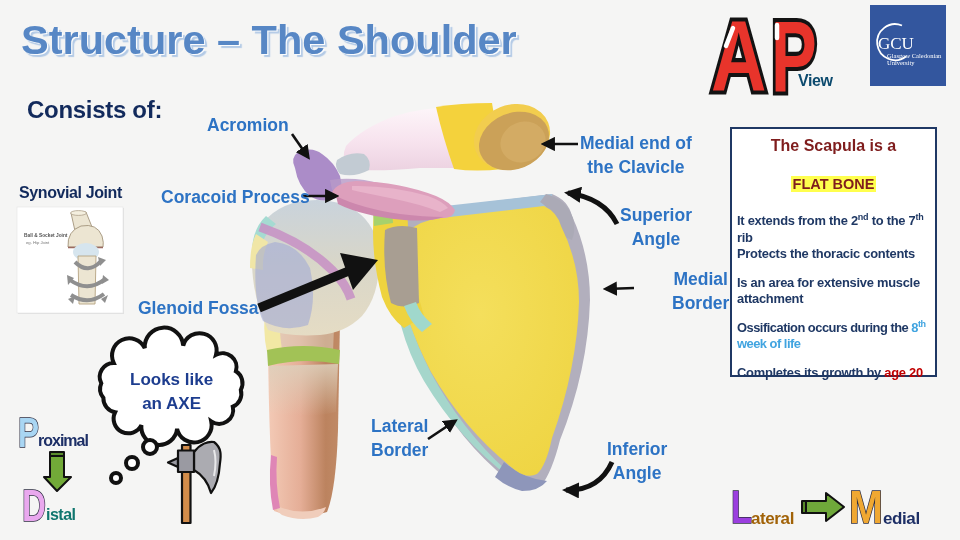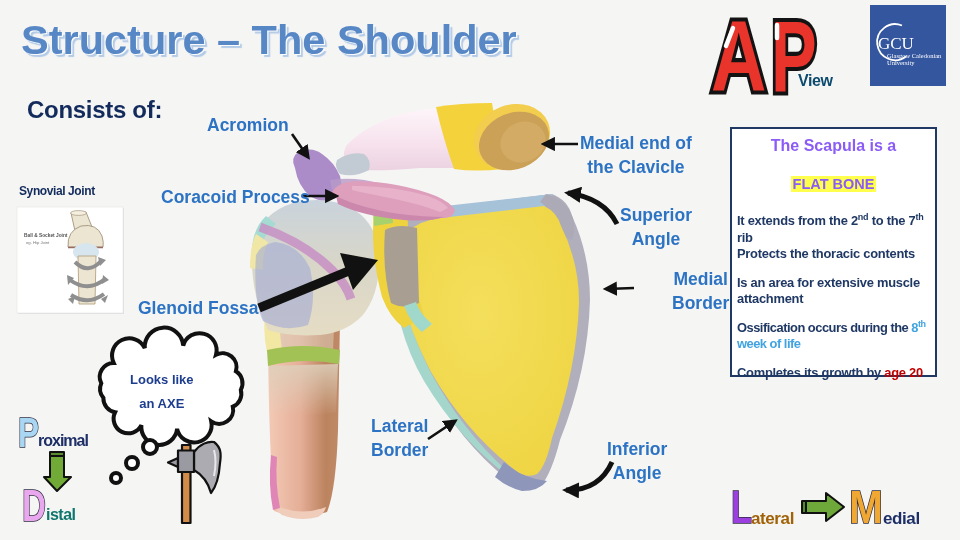--- a/index.html
+++ b/index.html
@@ -7,26 +7,26 @@
        background:#f5f5f4;font-family:"Liberation Sans",sans-serif;}
   .abs{position:absolute;}
   #title,#consists,#sjlbl,#viewlbl,#ibox{position:absolute;}
   .lbl{position:absolute;font-weight:700;font-size:17.5px;color:#2d73c4;
        text-align:center;line-height:24px;white-space:nowrap;}
   .navy{color:#17305f;}
   #title{left:21px;top:16px;font-weight:700;font-size:41.5px;color:#5787c5;
          letter-spacing:0px;white-space:nowrap;
          text-shadow:1.2px 1.2px 0 #fbfcfd, 3px 3px 1px #b3cae6;}
   #consists{left:27px;top:96px;font-weight:700;font-size:24px;letter-spacing:-0.3px;color:#122a5c;}
-  #sjlbl{left:19px;top:184px;font-weight:700;font-size:12px;letter-spacing:-0.4px;color:#122a5c;}
+  #sjlbl{left:19px;top:184px;font-weight:700;font-size:16px;letter-spacing:-0.4px;color:#122a5c;}
   #viewlbl{left:798px;top:72px;font-weight:700;font-size:16px;letter-spacing:-0.4px;color:#0c4a6e;}
   
   #ibox{left:730px;top:127px;width:203px;height:246px;background:#ffffff;
         border:2px solid #1f3864;}
-  #ibox .c{text-align:center;font-weight:700;font-size:16px;color:#8b5cf6;}
+  #ibox .c{text-align:center;font-weight:700;font-size:16px;color:#7f1d1d;}
   #ibox p{margin:0;padding:0 2px 0 5px;font-weight:700;font-size:12.9px;
           letter-spacing:-0.25px;line-height:16.5px;color:#1f3864;}
   sup{font-size:9px;vertical-align:super;line-height:0;}
   .hl{background:#ffff4e;padding:0 2px;}
   .red2{color:#c05048;}
   .lblu{color:#41a4e0;}
   .red3{color:#c00000;}
 </style>
 </head>
 <body>
@@ -213,21 +213,21 @@
 <div id="consists">Consists of:</div>
 <div id="sjlbl">Synovial Joint</div>
 <div class="lbl" style="left:207px;top:113px;">Acromion</div>
 <div class="lbl" style="left:161px;top:185px;">Coracoid Process</div>
 <div class="lbl" style="left:580px;top:131px;">Medial end of<br>the Clavicle</div>
 <div class="lbl" style="left:620px;top:203px;">Superior<br>Angle</div>
 <div class="lbl" style="left:672px;top:267px;">Medial<br>Border</div>
 <div class="lbl" style="left:138px;top:296px;">Glenoid Fossa</div>
 <div class="lbl" style="left:371px;top:414px;">Lateral<br>Border</div>
 <div class="lbl" style="left:607px;top:437px;">Inferior<br>Angle</div>
-<div class="lbl navy" style="left:130px;top:368px;font-size:13px;color:#1d3d8f;">Looks like<br>an AXE</div>
+<div class="lbl navy" style="left:130px;top:368px;font-size:17px;color:#1d3d8f;">Looks like<br>an AXE</div>
 <div id="viewlbl">View</div>
 
 <div class="abs" style="left:38px;top:432px;font-weight:700;font-size:16px;letter-spacing:-1px;color:#1d2f66;">roximal</div>
 <div class="abs" style="left:46px;top:506px;font-weight:700;font-size:16px;letter-spacing:-0.5px;color:#0f766e;">istal</div>
 <div class="abs" style="left:751px;top:509px;font-weight:700;font-size:17px;letter-spacing:-0.4px;color:#a16207;">ateral</div>
 <div class="abs" style="left:883px;top:509px;font-weight:700;font-size:17px;letter-spacing:-0.4px;color:#1d2f66;">edial</div>
 
 <div id="ibox">
   <div class="c" style="margin-top:8px;">The Scapula is a</div>
   <div class="c" style="margin-top:21px;font-size:14.5px;"><span class="hl">FLAT BONE</span></div>

